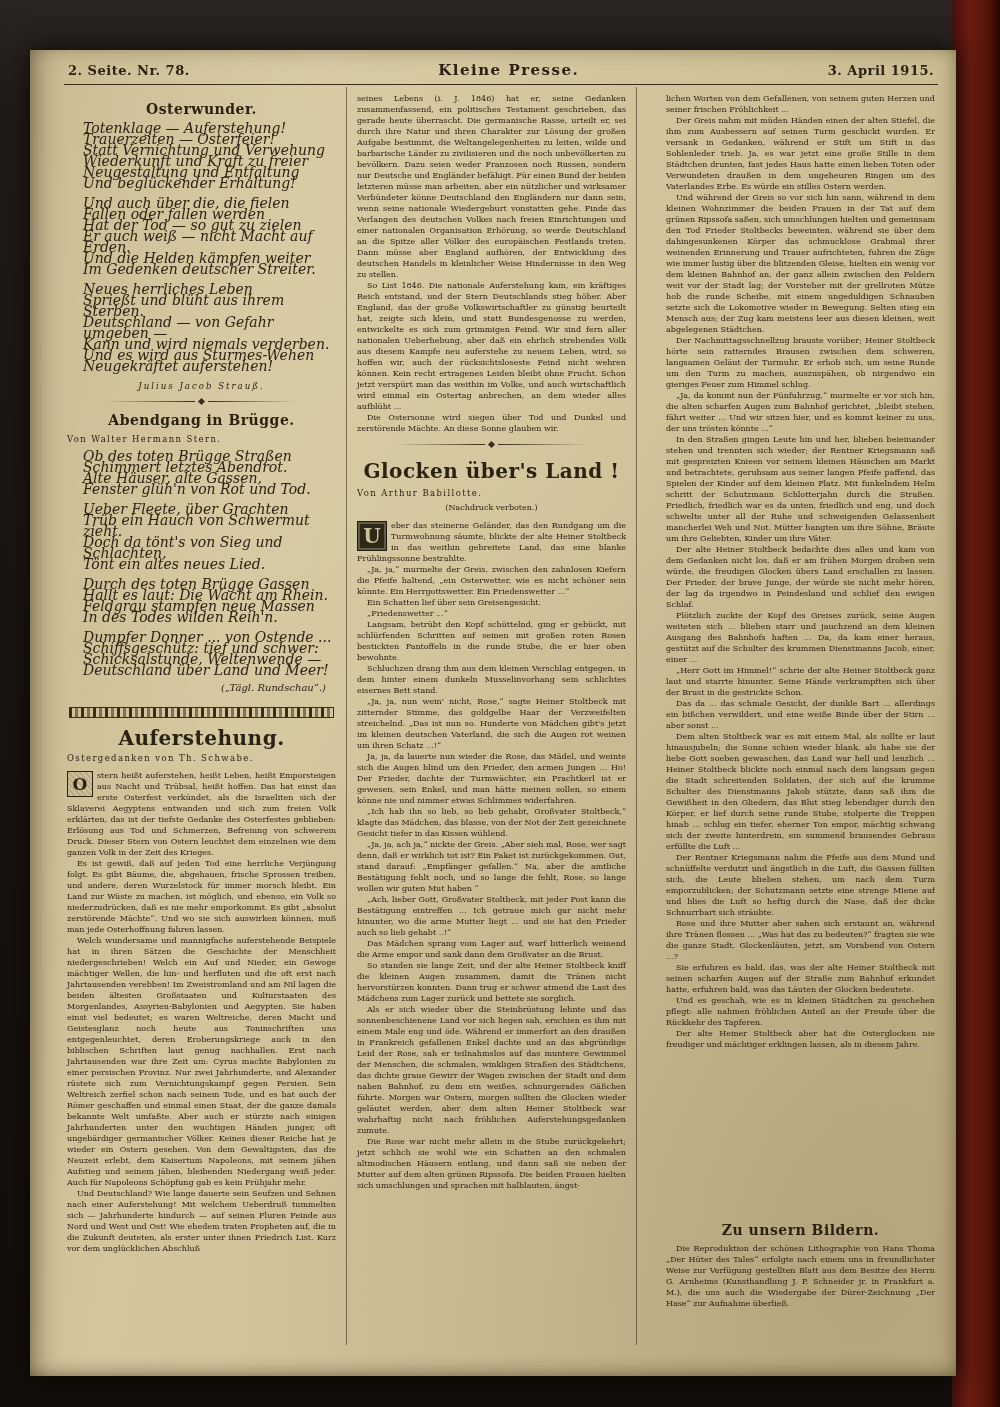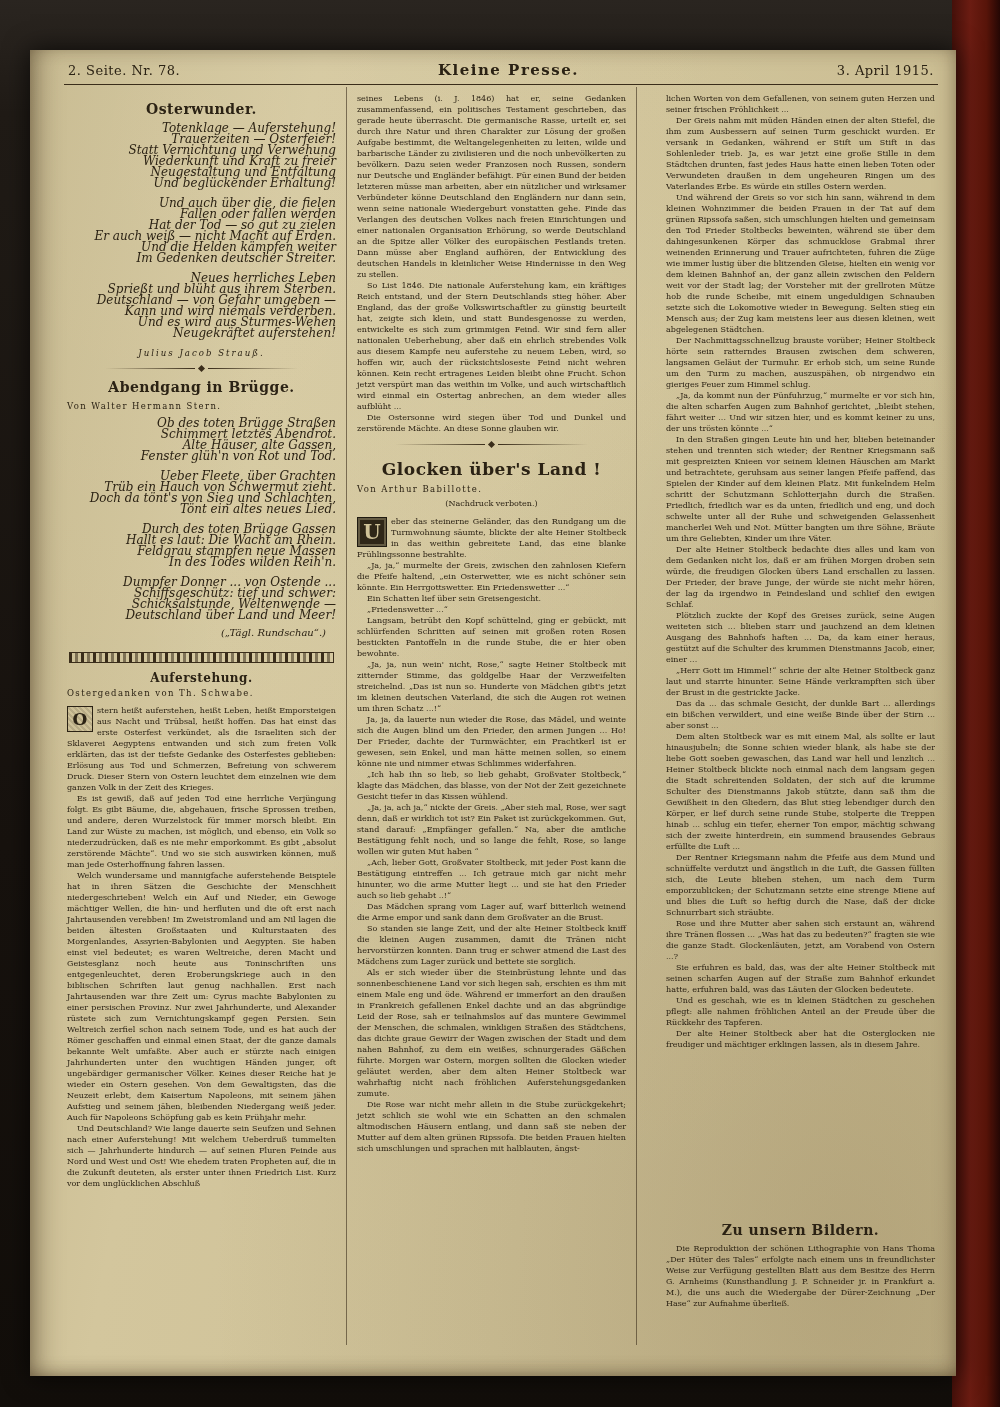--- a/index.html
+++ b/index.html
@@ -23,36 +23,36 @@
       radial-gradient(ellipse at 60% 40%, rgba(255,245,215,.06), transparent 60%),
       linear-gradient(100deg, #c4b68b, #d3c69d 25%, #cfc298 60%, #c8ba8e 100%);
     box-shadow: 0 0 24px rgba(0,0,0,.7),
       inset 16px 0 28px -12px rgba(55,38,18,.55),
       inset -10px 0 22px -10px rgba(55,38,18,.38),
       inset 0 -8px 18px -8px rgba(55,38,18,.35);
     padding: 8px 18px 0 34px; }
 
   .masthead { display: flex; align-items: baseline; justify-content: space-between;
     border-bottom: 1.5px solid #3a2d1a; padding: 3px 4px 5px; }
-  .mh-left, .mh-right { font-weight: normal; font-size: 13px; letter-spacing: .5px; }
+  .mh-left, .mh-right { font-weight: bold; font-size: 13px; letter-spacing: .5px; }
   .mh-center { font-weight: bold; font-size: 15px; letter-spacing: 1.5px; }
 
   .columns { display: flex; height: 1258px; margin-top: 2px; }
   .col { flex: 1 1 0; overflow: hidden; padding: 6px 10px 0; }
   .col + .col { border-left: 1px solid rgba(58,45,26,.6); }
   .col-1 { padding-left: 3px; }
   .col-3 { padding-right: 3px; display: flex; flex-direction: column; padding-left: 29px; }
 
   .head-md { font-size: 14px; text-align: center; font-weight: bold; margin: 8px 0 6px; letter-spacing: .5px; }
-  .head-lg { font-size: 12px; text-align: center; font-weight: bold; margin: 8px 0 3px; letter-spacing: .5px; }
-  .head-xl { font-size: 17px; text-align: center; font-weight: bold; margin: 12px 0 5px; letter-spacing: .5px; }
+  .head-lg { font-size: 20px; text-align: center; font-weight: bold; margin: 8px 0 3px; letter-spacing: .5px; }
+  .head-xl { font-size: 20px; text-align: center; font-weight: bold; margin: 12px 0 5px; letter-spacing: .5px; }
   .byline  { text-align: left; font-size: 8.5px; letter-spacing: 1.4px; margin: 2px 0 7px; }
   .note    { text-align: center; font-size: 8px; margin: -2px 0 8px; }
 
-  .poem { font-style: italic; font-size: 12px; line-height: 11px; padding-left: 16px; text-align: right; }
+  .poem { font-style: italic; font-size: 14px; line-height: 11px; padding-left: 16px; }
   .stanza { margin-bottom: 9px; white-space: pre-line; }
   .signature { text-align: center; font-style: italic; font-size: 8.6px; letter-spacing: 2px; margin: 1px 0 7px; }
   .source { text-align: right; font-style: italic; font-size: 10px; padding-right: 10px; margin: -3px 0 14px; }
 
   .prose { font-size: 8px; line-height: 11px; text-align: justify; hyphens: auto; -webkit-hyphens: auto; }
   .prose p { text-indent: 10px; }
   .prose p.no-indent { text-indent: 0; }
   .continuation p:first-child { text-indent: 0; }
 
   .dropcap { float: left; width: 26px; height: 26px; border: 1px solid #2b2214;
@@ -184,20 +184,21 @@
         <div class="prose">
           <p class="no-indent">
             <span class="dropcap dropcap-dark">U</span>
             <span>eber das steinerne Geländer, das den Rundgang um die Turmwohnung säumte, blickte der alte Heiner Stoltbeck in das weithin gebreitete Land, das eine blanke Frühlingssonne bestrahlte.</span>
           </p>
           <div>
               <p>„Ja, ja,“ murmelte der Greis, zwischen den zahnlosen Kiefern die Pfeife haltend, „ein Osterwetter, wie es nicht schöner sein könnte. Ein Herrgottswetter. Ein Friedenswetter ...“</p>
               <p>Ein Schatten lief über sein Greisengesicht.</p>
               <p>„Friedenswetter ...“</p>
               <p>Langsam, betrübt den Kopf schüttelnd, ging er gebückt, mit schlürfenden Schritten auf seinen mit großen roten Rosen bestickten Pantoffeln in die runde Stube, die er hier oben bewohnte.</p>
+              <p>Schluchzen drang ihm aus dem kleinen Verschlag entgegen, in dem hinter einem dunkeln Musselinvorhang sein schlichtes eisernes Bett stand.</p>
               <p>„Ja, ja, nun wein' nicht, Rose,“ sagte Heiner Stoltbeck mit zitternder Stimme, das goldgelbe Haar der Verzweifelten streichelnd. „Das ist nun so. Hunderte von Mädchen gibt's jetzt im kleinen deutschen Vaterland, die sich die Augen rot weinen um ihren Schatz ...!“</p>
               <p>Ja, ja, da lauerte nun wieder die Rose, das Mädel, und weinte sich die Augen blind um den Frieder, den armen Jungen ... Ho! Der Frieder, dachte der Turmwächter, ein Prachtkerl ist er gewesen, sein Enkel, und man hätte meinen sollen, so einem könne nie und nimmer etwas Schlimmes widerfahren.</p>
               <p>„Ich hab ihn so lieb, so lieb gehabt, Großvater Stoltbeck,“ klagte das Mädchen, das blasse, von der Not der Zeit gezeichnete Gesicht tiefer in das Kissen wühlend.</p>
               <p>„Ja, ja, ach ja,“ nickte der Greis. „Aber sieh mal, Rose, wer sagt denn, daß er wirklich tot ist? Ein Paket ist zurückgekommen. Gut, stand darauf: „Empfänger gefallen.“ Na, aber die amtliche Bestätigung fehlt noch, und so lange die fehlt, Rose, so lange wollen wir guten Mut haben “</p>
               <p>„Ach, lieber Gott, Großvater Stoltbeck, mit jeder Post kann die Bestätigung eintreffen ... Ich getraue mich gar nicht mehr hinunter, wo die arme Mutter liegt ... und sie hat den Frieder auch so lieb gehabt ..!“</p>
               <p>Das Mädchen sprang vom Lager auf, warf bitterlich weinend die Arme empor und sank dann dem Großvater an die Brust.</p>
               <p>So standen sie lange Zeit, und der alte Heiner Stoltbeck kniff die kleinen Augen zusammen, damit die Tränen nicht hervorstürzen konnten. Dann trug er schwer atmend die Last des Mädchens zum Lager zurück und bettete sie sorglich.</p>
               <p>Als er sich wieder über die Steinbrüstung lehnte und das sonnenbeschienene Land vor sich liegen sah, erschien es ihm mit einem Male eng und öde. Während er immerfort an den draußen in Frankreich gefallenen Enkel dachte und an das abgründige Leid der Rose, sah er teilnahmslos auf das muntere Gewimmel der Menschen, die schmalen, winkligen Straßen des Städtchens, das dichte graue Gewirr der Wagen zwischen der Stadt und dem nahen Bahnhof, zu dem ein weißes, schnurgerades Gäßchen führte. Morgen war Ostern, morgen sollten die Glocken wieder geläutet werden, aber dem alten Heiner Stoltbeck war wahrhaftig nicht nach fröhlichen Auferstehungsgedanken zumute.</p>
               <p>Die Rose war nicht mehr allein in die Stube zurückgekehrt; jetzt schlich sie wohl wie ein Schatten an den schmalen altmodischen Häusern entlang, und dann saß sie neben der Mutter auf dem alten grünen Ripssofa. Die beiden Frauen hielten sich umschlungen und sprachen mit halblauten, ängst-</p>
             </div>
@@ -207,21 +208,21 @@
       <section class="col col-3">
         <div class="prose continuation fill">
             <p>lichen Worten von dem Gefallenen, von seinem guten Herzen und seiner frischen Fröhlichkeit ...</p>
             <p>Der Greis nahm mit müden Händen einen der alten Stiefel, die ihm zum Ausbessern auf seinen Turm geschickt wurden. Er versank in Gedanken, während er Stift um Stift in das Sohlenleder trieb. Ja, es war jetzt eine große Stille in dem Städtchen drunten, fast jedes Haus hatte einen lieben Toten oder Verwundeten draußen in dem ungeheuren Ringen um des Vaterlandes Erbe. Es würde ein stilles Ostern werden.</p>
             <p>Und während der Greis so vor sich hin sann, während in dem kleinen Wohnzimmer die beiden Frauen in der Tat auf dem grünen Ripssofa saßen, sich umschlungen hielten und gemeinsam den Tod Frieder Stoltbecks beweinten, während sie über dem dahingesunkenen Körper das schmucklose Grabmal ihrer weinenden Erinnerung und Trauer aufrichteten, fuhren die Züge wie immer lustig über die blitzenden Gleise, hielten ein wenig vor dem kleinen Bahnhof an, der ganz allein zwischen den Feldern weit vor der Stadt lag; der Vorsteher mit der grellroten Mütze hob die runde Scheibe, mit einem ungeduldigen Schnauben setzte sich die Lokomotive wieder in Bewegung. Selten stieg ein Mensch aus; der Zug kam meistens leer aus diesen kleinen, weit abgelegenen Städtchen.</p>
             <p>Der Nachmittagsschnellzug brauste vorüber; Heiner Stoltbeck hörte sein ratterndes Brausen zwischen dem schweren, langsamen Geläut der Turmuhr. Er erhob sich, um seine Runde um den Turm zu machen, auszuspähen, ob nirgendwo ein gieriges Feuer zum Himmel schlug.</p>
             <p>„Ja, da kommt nun der Fünfuhrzug,“ murmelte er vor sich hin, die alten scharfen Augen zum Bahnhof gerichtet, „bleibt stehen, fährt weiter ... Und wir sitzen hier, und es kommt keiner zu uns, der uns trösten könnte ...“</p>
             <p>In den Straßen gingen Leute hin und her, blieben beieinander stehen und trennten sich wieder; der Rentner Kriegsmann saß mit gespreizten Knieen vor seinem kleinen Häuschen am Markt und betrachtete, geruhsam aus seiner langen Pfeife paffend, das Spielen der Kinder auf dem kleinen Platz. Mit funkelndem Helm schritt der Schutzmann Schlotterjahn durch die Straßen. Friedlich, friedlich war es da unten, friedlich und eng, und doch schwelte unter all der Ruhe und schweigenden Gelassenheit mancherlei Weh und Not. Mütter bangten um ihre Söhne, Bräute um ihre Geliebten, Kinder um ihre Väter.</p>
             <p>Der alte Heiner Stoltbeck bedachte dies alles und kam von dem Gedanken nicht los, daß er am frühen Morgen droben sein würde, die freudigen Glocken übers Land erschallen zu lassen. Der Frieder, der brave Junge, der würde sie nicht mehr hören, der lag da irgendwo in Feindesland und schlief den ewigen Schlaf.</p>
             <p>Plötzlich zuckte der Kopf des Greises zurück, seine Augen weiteten sich ... blieben starr und jauchzend an dem kleinen Ausgang des Bahnhofs haften ... Da, da kam einer heraus, gestützt auf die Schulter des krummen Dienstmanns Jacob, einer, einer ...</p>
-            <p>„Herr Gott im Himmel!“ schrie der alte Heiner Stoltbeck ganz laut und starrte hinunter. Seine Hände verkrampften sich über der Brust in die gestrickte Jacke.</p>
+            <p>„Herr Gott im Himmel!“ schrie der alte Heiner Stoltbeck ganz laut und starrte hinunter. Seine Hände verkrampften sich über der Brust in die gestrickte Schon.</p>
             <p>Das da ... das schmale Gesicht, der dunkle Bart ... allerdings ein bißchen verwildert, und eine weiße Binde über der Stirn ... aber sonst ...</p>
             <p>Dem alten Stoltbeck war es mit einem Mal, als sollte er laut hinausjubeln; die Sonne schien wieder blank, als habe sie der liebe Gott soeben gewaschen, das Land war hell und lenzlich ... Heiner Stoltbeck blickte noch einmal nach dem langsam gegen die Stadt schreitenden Soldaten, der sich auf die krumme Schulter des Dienstmanns Jakob stützte, dann saß ihm die Gewißheit in den Gliedern, das Blut stieg lebendiger durch den Körper, er lief durch seine runde Stube, stolperte die Treppen hinab ... schlug ein tiefer, eherner Ton empor, mächtig schwang sich der zweite hinterdrein, ein summend brausendes Gebraus erfüllte die Luft ...</p>
             <p>Der Rentner Kriegsmann nahm die Pfeife aus dem Mund und schnüffelte verdutzt und ängstlich in die Luft, die Gassen füllten sich, die Leute blieben stehen, um nach dem Turm emporzublicken; der Schutzmann setzte eine strenge Miene auf und blies die Luft so heftig durch die Nase, daß der dicke Schnurrbart sich sträubte.</p>
             <p>Rose und ihre Mutter aber sahen sich erstaunt an, während ihre Tränen flossen ... „Was hat das zu bedeuten?“ fragten sie wie die ganze Stadt. Glockenläuten, jetzt, am Vorabend von Ostern ...?</p>
             <p>Sie erfuhren es bald, das, was der alte Heiner Stoltbeck mit seinen scharfen Augen auf der Straße zum Bahnhof erkundet hatte, erfuhren bald, was das Läuten der Glocken bedeutete.</p>
             <p>Und es geschah, wie es in kleinen Städtchen zu geschehen pflegt: alle nahmen fröhlichen Anteil an der Freude über die Rückkehr des Tapferen.</p>
             <p>Der alte Heiner Stoltbeck aber hat die Osterglocken nie freudiger und mächtiger erklingen lassen, als in diesem Jahre.</p>
           </div>
 
         <div class="bilder">

